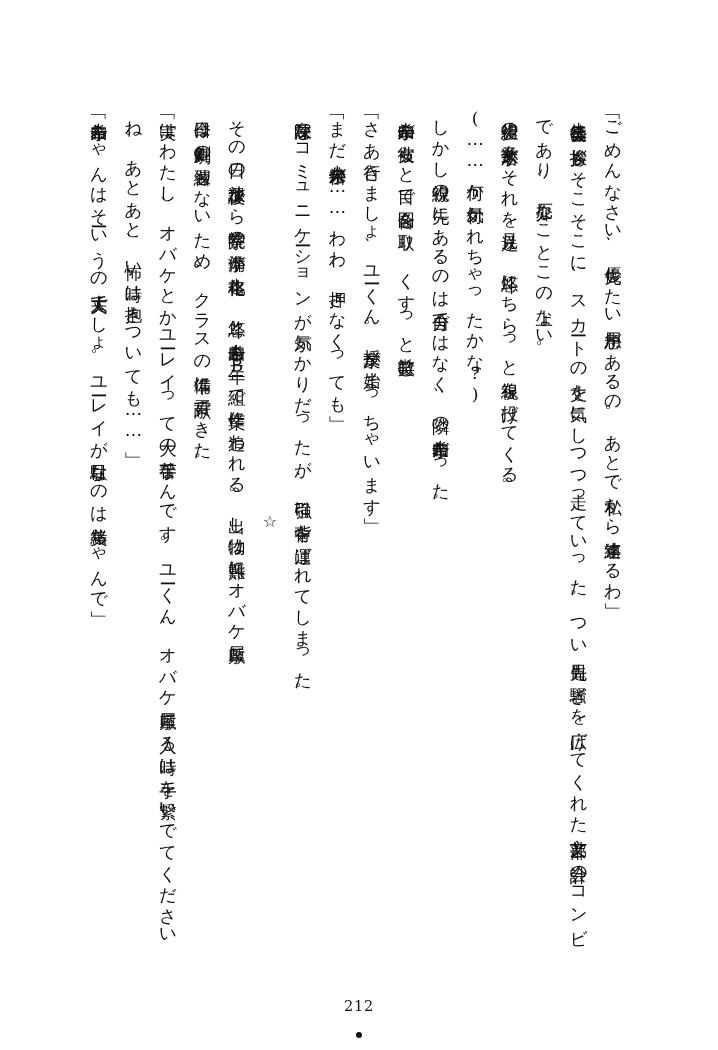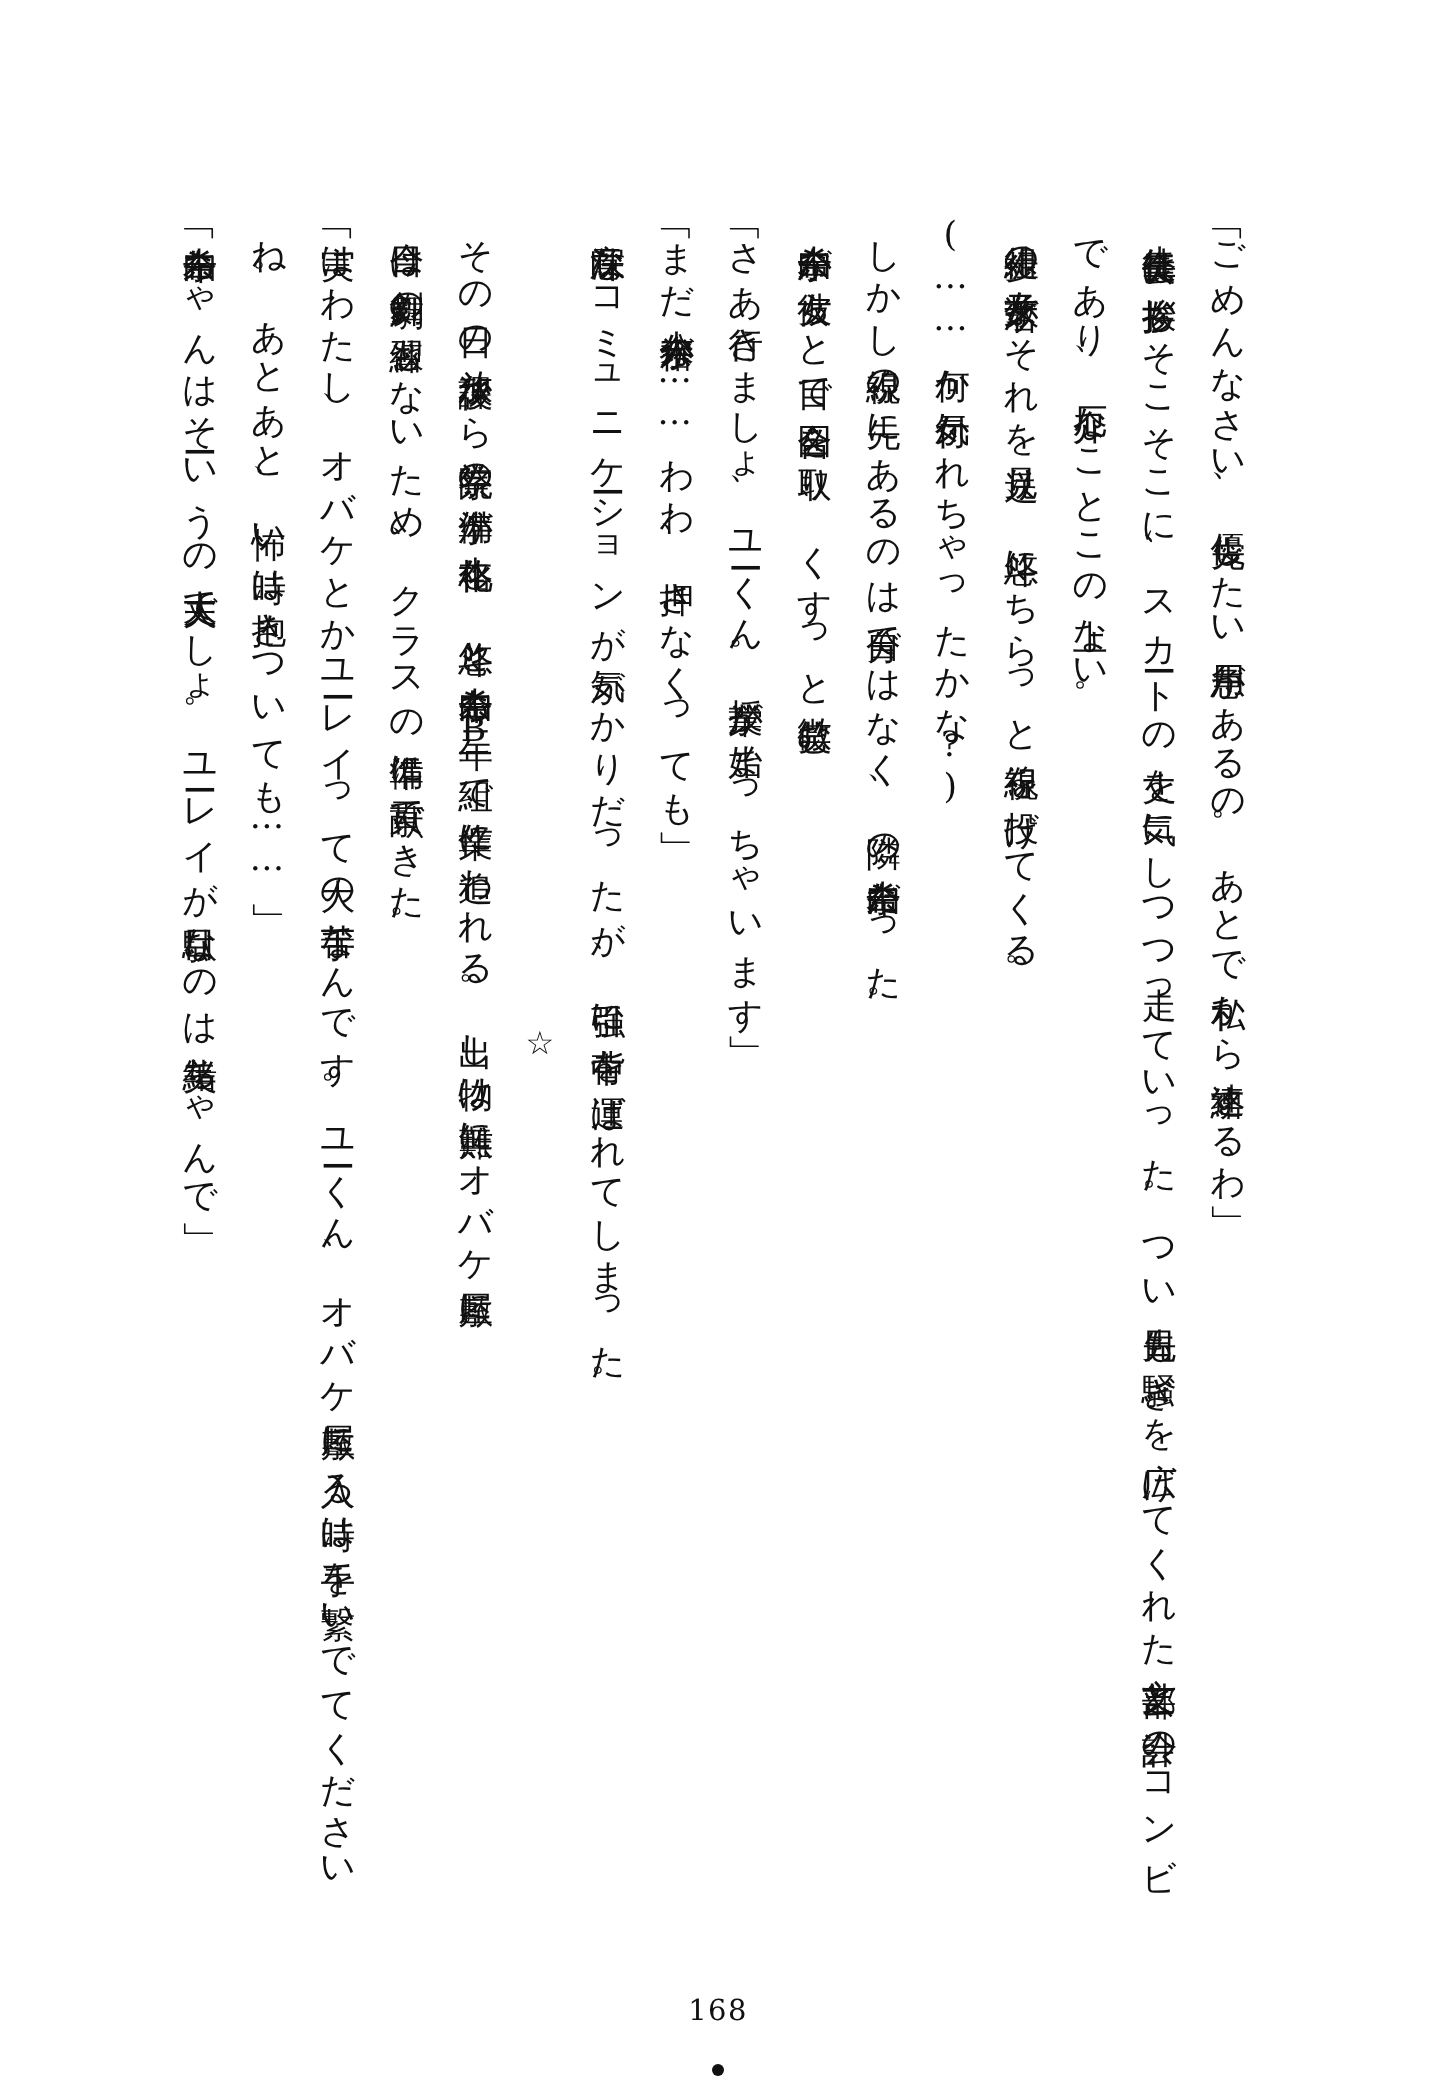--- a/index.html
+++ b/index.html
@@ -97,16 +97,16 @@
     <p>「さあ行きましょ、ユーくん。授業が始まっちゃいます」</p>
     <p>「まだ大分余裕が……わわ、押さなくっても」</p>
     <p>意味深なコミュニケーションが気がかりだったが、強引に背中を運ばれてしまった。</p>
     <p class="sep star-line">☆</p>
     <p>その日の放課後から学院祭の準備が本格化し、悠斗と由希奈も二年B組で作業に追われる。出し物は無難にオバケ屋敷に。</p>
     <p>今日は剣舞劇の練習もないため、クラスの準備に貢献できた。</p>
     <p>「実はわたし、オバケとかユーレイって大の苦手なんです。ユーくん、オバケ屋敷に入る時は手を繋いでてくださいね。あとあと、怖い時は抱きついても……」</p>
     <p>「由希奈ちゃんはそーいうの大丈夫でしょ。ユーレイが駄目なのは美緒ちゃんで」</p>
   </div>
 
-  <div id="page-number">168</div>
+  <div id="page-number">212</div>
   <div id="bottom-mark"></div>
 
 </div>
 
 </body></html>

